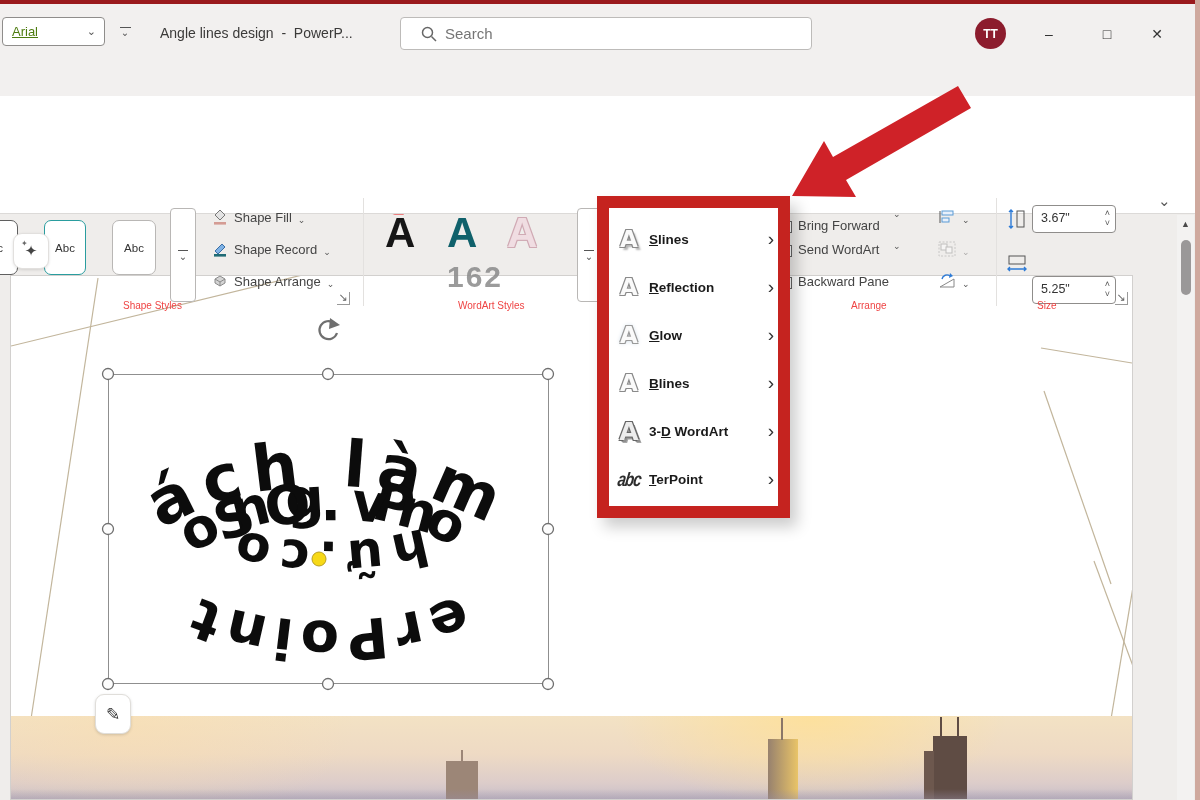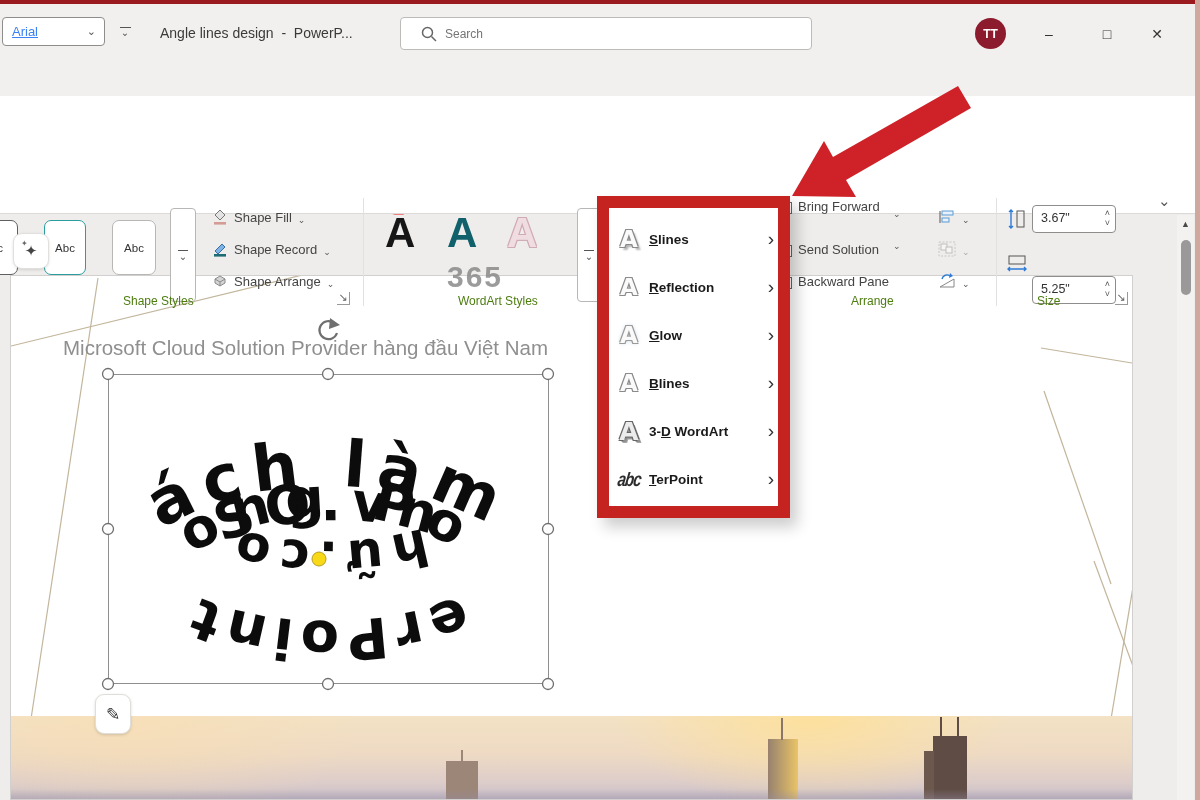--- a/index.html
+++ b/index.html
@@ -9,47 +9,47 @@
   #screen { position:relative; width:1200px; height:800px; background:#efedeb; overflow:hidden; }
 
   
   #topstrip { left:0; top:0; width:1200px; height:4px; background:#9a1a1d; z-index:5; }
   #titlebar { left:0; top:4px; width:1200px; height:52px; background:#f2f0ef; z-index:5; }
   #tabrow   { left:0; top:56px; width:1200px; height:40px; background:#f2f0ef; z-index:5; }
   #ribbon   { left:0; top:96px; width:1200px; height:118px; background:#ffffff; border-bottom:1px solid #dcdad8; z-index:6; }
   #canvas   { left:0; top:215px; width:1200px; height:585px; background:#efedeb; z-index:1; }
 
   .fontcombo { left:2px; top:13px; width:103px; height:29px; background:#fff; border:1px solid #8f8d8b; border-radius:4px; display:flex; align-items:center; }
-  .fontcombo .lbl { font-size:13px; color:#3b82f6; padding-left:9px; flex:1;text-decoration:underline; }
+  .fontcombo .lbl { font-size:13px; color:#4d7c0f; padding-left:9px; flex:1;text-decoration:underline; }
   .fontcombo .chev { font-size:11px; color:#555; padding-right:8px; }
   .qatmore { left:117px; top:20px; width:16px; height:18px; text-align:center; }
   .qatmore .bar { display:block; width:11px; height:0; border-top:1.5px solid #555; margin:3px auto 0; }
   .qatmore .chev { font-size:10px; color:#555; line-height:10px; display:block; }
   .doctitle { left:160px; top:21px; font-size:14px; color:#3b3a39; white-space:pre; }
   .searchbox { left:400px; top:13px; width:412px; height:33px; background:#fff; border:1px solid #bdbbb9; border-radius:4px; }
   .searchbox svg { position:absolute; left:20px; top:8px; }
-  .searchbox input { position:absolute; left:44px; top:0; width:360px; height:31px; border:0; outline:none; font-size:12px; color:#605e5c; background:transparent; font-family:"Liberation Sans",sans-serif; }
+  .searchbox input { position:absolute; left:44px; top:0; width:360px; height:31px; border:0; outline:none; font-size:15px; color:#605e5c; background:transparent; font-family:"Liberation Sans",sans-serif; }
   .avatar { left:975px; top:14px; width:31px; height:31px; border-radius:50%; background:#8c1c2d; color:#fff; font-size:12px; font-weight:700; display:flex; align-items:center; justify-content:center; }
   .winbtn { top:15px; width:34px; height:30px; display:flex; align-items:center; justify-content:center; font-size:14px; color:#333; }
 
   .tabs { left:2px; top:63px; display:flex; gap:25px; padding-left:2px; }
   .tab { font-size:14px; color:#444; padding:3px 1px 8px; position:relative; white-space:nowrap; }
   .tab.active { color:#b5361b; font-weight:600; }
   .tab.active::after { content:""; position:absolute; left:0; right:0; bottom:0; height:3px; background:#c0452c; border-radius:2px; }
   .pillbtn { top:62px; height:31px; background:#fff; border:1px solid #8f8d8b; border-radius:15px; display:flex; align-items:center; justify-content:center; gap:6px; font-size:13.5px; color:#333; }
   .sharebtn { left:1092px; top:62px; width:88px; height:31px; background:#c43e1c; border-radius:6px; color:#fff; display:flex; align-items:center; justify-content:center; gap:6px; font-size:13.5px; font-weight:600; }
   .sharebtn .chev { font-size:9px; }
   .commentbtn { left:1050px; top:62px; width:33px; height:31px; background:#fff; border:1px solid #8f8d8b; border-radius:6px; display:flex; align-items:center; justify-content:center; }
   .recicon { width:14px; height:14px; border:1.5px solid #333; border-radius:50%; position:relative; }
   .recicon::after { content:""; position:absolute; left:3px; top:3px; width:6px; height:6px; background:#333; border-radius:50%; }
   .teamsicon { width:14px; height:14px; background:#4b4b55; border-radius:3px; color:#fff; font-size:10px; font-weight:700; display:flex; align-items:center; justify-content:center; }
 
   
   .divider { top:102px; width:1px; height:108px; background:#e3e1df; }
-  .grouplabel { top:198px; font-size:12px; color:#4d7c0f; }
+  .grouplabel { top:204px; font-size:10px; color:#ef4444; }
   .launcher { top:196px; font-size:11px; color:#666; border-right:1px solid #999; border-bottom:1px solid #999; width:13px; height:13px; line-height:11px; text-align:center; }
   .stylebox { top:124px; height:55px; background:#fff; border:1px solid #b9b7b5; border-radius:7px; display:flex; align-items:center; justify-content:center; font-size:11.5px; color:#333; }
   .gallerymore { width:26px; background:#fff; border:1px solid #b9b7b5; border-radius:4px; display:flex; flex-direction:column; align-items:center; justify-content:center; }
   .gallerymore .bar { width:10px; border-top:1.5px solid #555; margin-bottom:1px; }
   .gallerymore .chev { font-size:10px; color:#555; line-height:9px; }
   .ribrow { height:22px; display:flex; align-items:flex-end; gap:6px; }
   .ribrow .txt { font-size:13px; color:#444; white-space:nowrap; }
   .ribrow .chev { font-size:9px; color:#555; }
   .wa-letter { font-size:42px; font-weight:700; line-height:1; }
   .wm365 { left:447px; top:164px; font-size:30px; font-weight:700; color:#8a8a8a; letter-spacing:2px; z-index:40; opacity:.85; }
@@ -227,52 +227,52 @@
     </div>
     <div class="ribrow s" style="left:614px;top:134px">
       <span class="minifx" style="color:#fff;text-shadow:-1px -1px 0 #777,1px -1px 0 #777,-1px 1px 0 #777,1px 1px 0 #777"><span>A</span><span class="bar"></span></span>
       <span class="chev">⌄</span>
     </div>
     <div class="ribrow s" style="left:614px;top:166px">
       <span class="minifx" style="color:#2e7bd6;font-size:17px">A</span>
       <span class="chev">⌄</span>
     </div>
     <div class="grouplabel s" style="left:458px">WordArt Styles</div>
-    <div class="wm365 s">365</div>
+    <div class="wm365 s">162</div>
 
     <div class="divider s" style="left:690px"></div>
 
     <div class="alttext s">
       <svg width="30" height="26" viewBox="0 0 30 26">
         <rect x="2" y="2" width="24" height="16" fill="#fff" stroke="#8a8a8a"></rect>
         <circle cx="21" cy="6" r="1.6" fill="#666"></circle>
         <path d="M4 15 l6 -7 5 6 3 -3 6 5" fill="none" stroke="#8a8a8a" stroke-width="1.2"></path>
         <rect x="13" y="14" width="15" height="9" fill="#eaf1fa" stroke="#5b9bd5"></rect>
         <line x1="15" y1="18.5" x2="26" y2="18.5" stroke="#5b9bd5" stroke-width="1.4"></line>
       </svg>
       <span>Alt</span>
       <span>Text</span>
     </div>
 
     <div class="divider s" style="left:760px"></div>
 
-    <div class="ribrow s" style="left:775px;top:96px">
+    <div class="ribrow s" style="left:775px;top:115px">
       <span class="layericon">
           <span class="b sq" style="left:0;top:0"></span>
           <span class="b sqo" style="left:5px;top:4px"></span>
         </span>
       <span class="txt">Bring Forward</span>
     </div>
     <span class="s chev" style="left:893px;top:113px;font-size:9px;color:#555">⌄</span>
     <div class="ribrow s" style="left:775px;top:139px">
       <span class="layericon">
           <span class="b sq" style="left:0;top:0"></span>
           <span class="b sqo" style="left:5px;top:4px;background:#fff"></span>
         </span>
-      <span class="txt">Send Solution</span>
+      <span class="txt">Send WordArt</span>
     </div>
     <span class="s chev" style="left:893px;top:145px;font-size:9px;color:#555">⌄</span>
     <div class="ribrow s" style="left:775px;top:171px">
       <span class="layericon">
           <span class="b sq" style="left:0;top:0"></span>
           <span class="b sqo" style="left:5px;top:4px;background:#fff"></span>
         </span>
       <span class="txt">Backward Pane</span>
     </div>
     <div class="ribrow s" style="left:938px;top:107px">
@@ -343,21 +343,20 @@
       <g stroke="#b3a383" stroke-width="1.2" opacity=".8">
         <line x1="0" y1="70" x2="320" y2="-8"></line>
         <line x1="87" y1="2" x2="20" y2="443"></line>
         <line x1="1030" y1="72" x2="1121" y2="87"></line>
         <line x1="1033" y1="115" x2="1100" y2="308"></line>
         <line x1="1125" y1="293" x2="1088" y2="515"></line>
         <line x1="1083" y1="285" x2="1123" y2="393"></line>
       </g>
     </svg>
 
-    <div class="tagline s">Microsoft Cloud Solution Provider hàng đầu Việt Nam</div>
 
     <svg id="selsvg" class="s">
       <defs>
         <path id="arc1" d="M 10 200 A 222 128 0 0 1 432 200"></path>
         <path id="arc2" d="M 55 215 A 172 100 0 0 1 386 215"></path>
         <path id="arc3" d="M 60 240 A 168 85 0 0 1 400 225"></path>
         <path id="arc4" d="M 50 120 A 185 95 0 0 1 390 120"></path>
         <path id="arc5" d="M 5 135 A 218 125 0 0 1 436 135"></path>
       </defs>
       <g>

